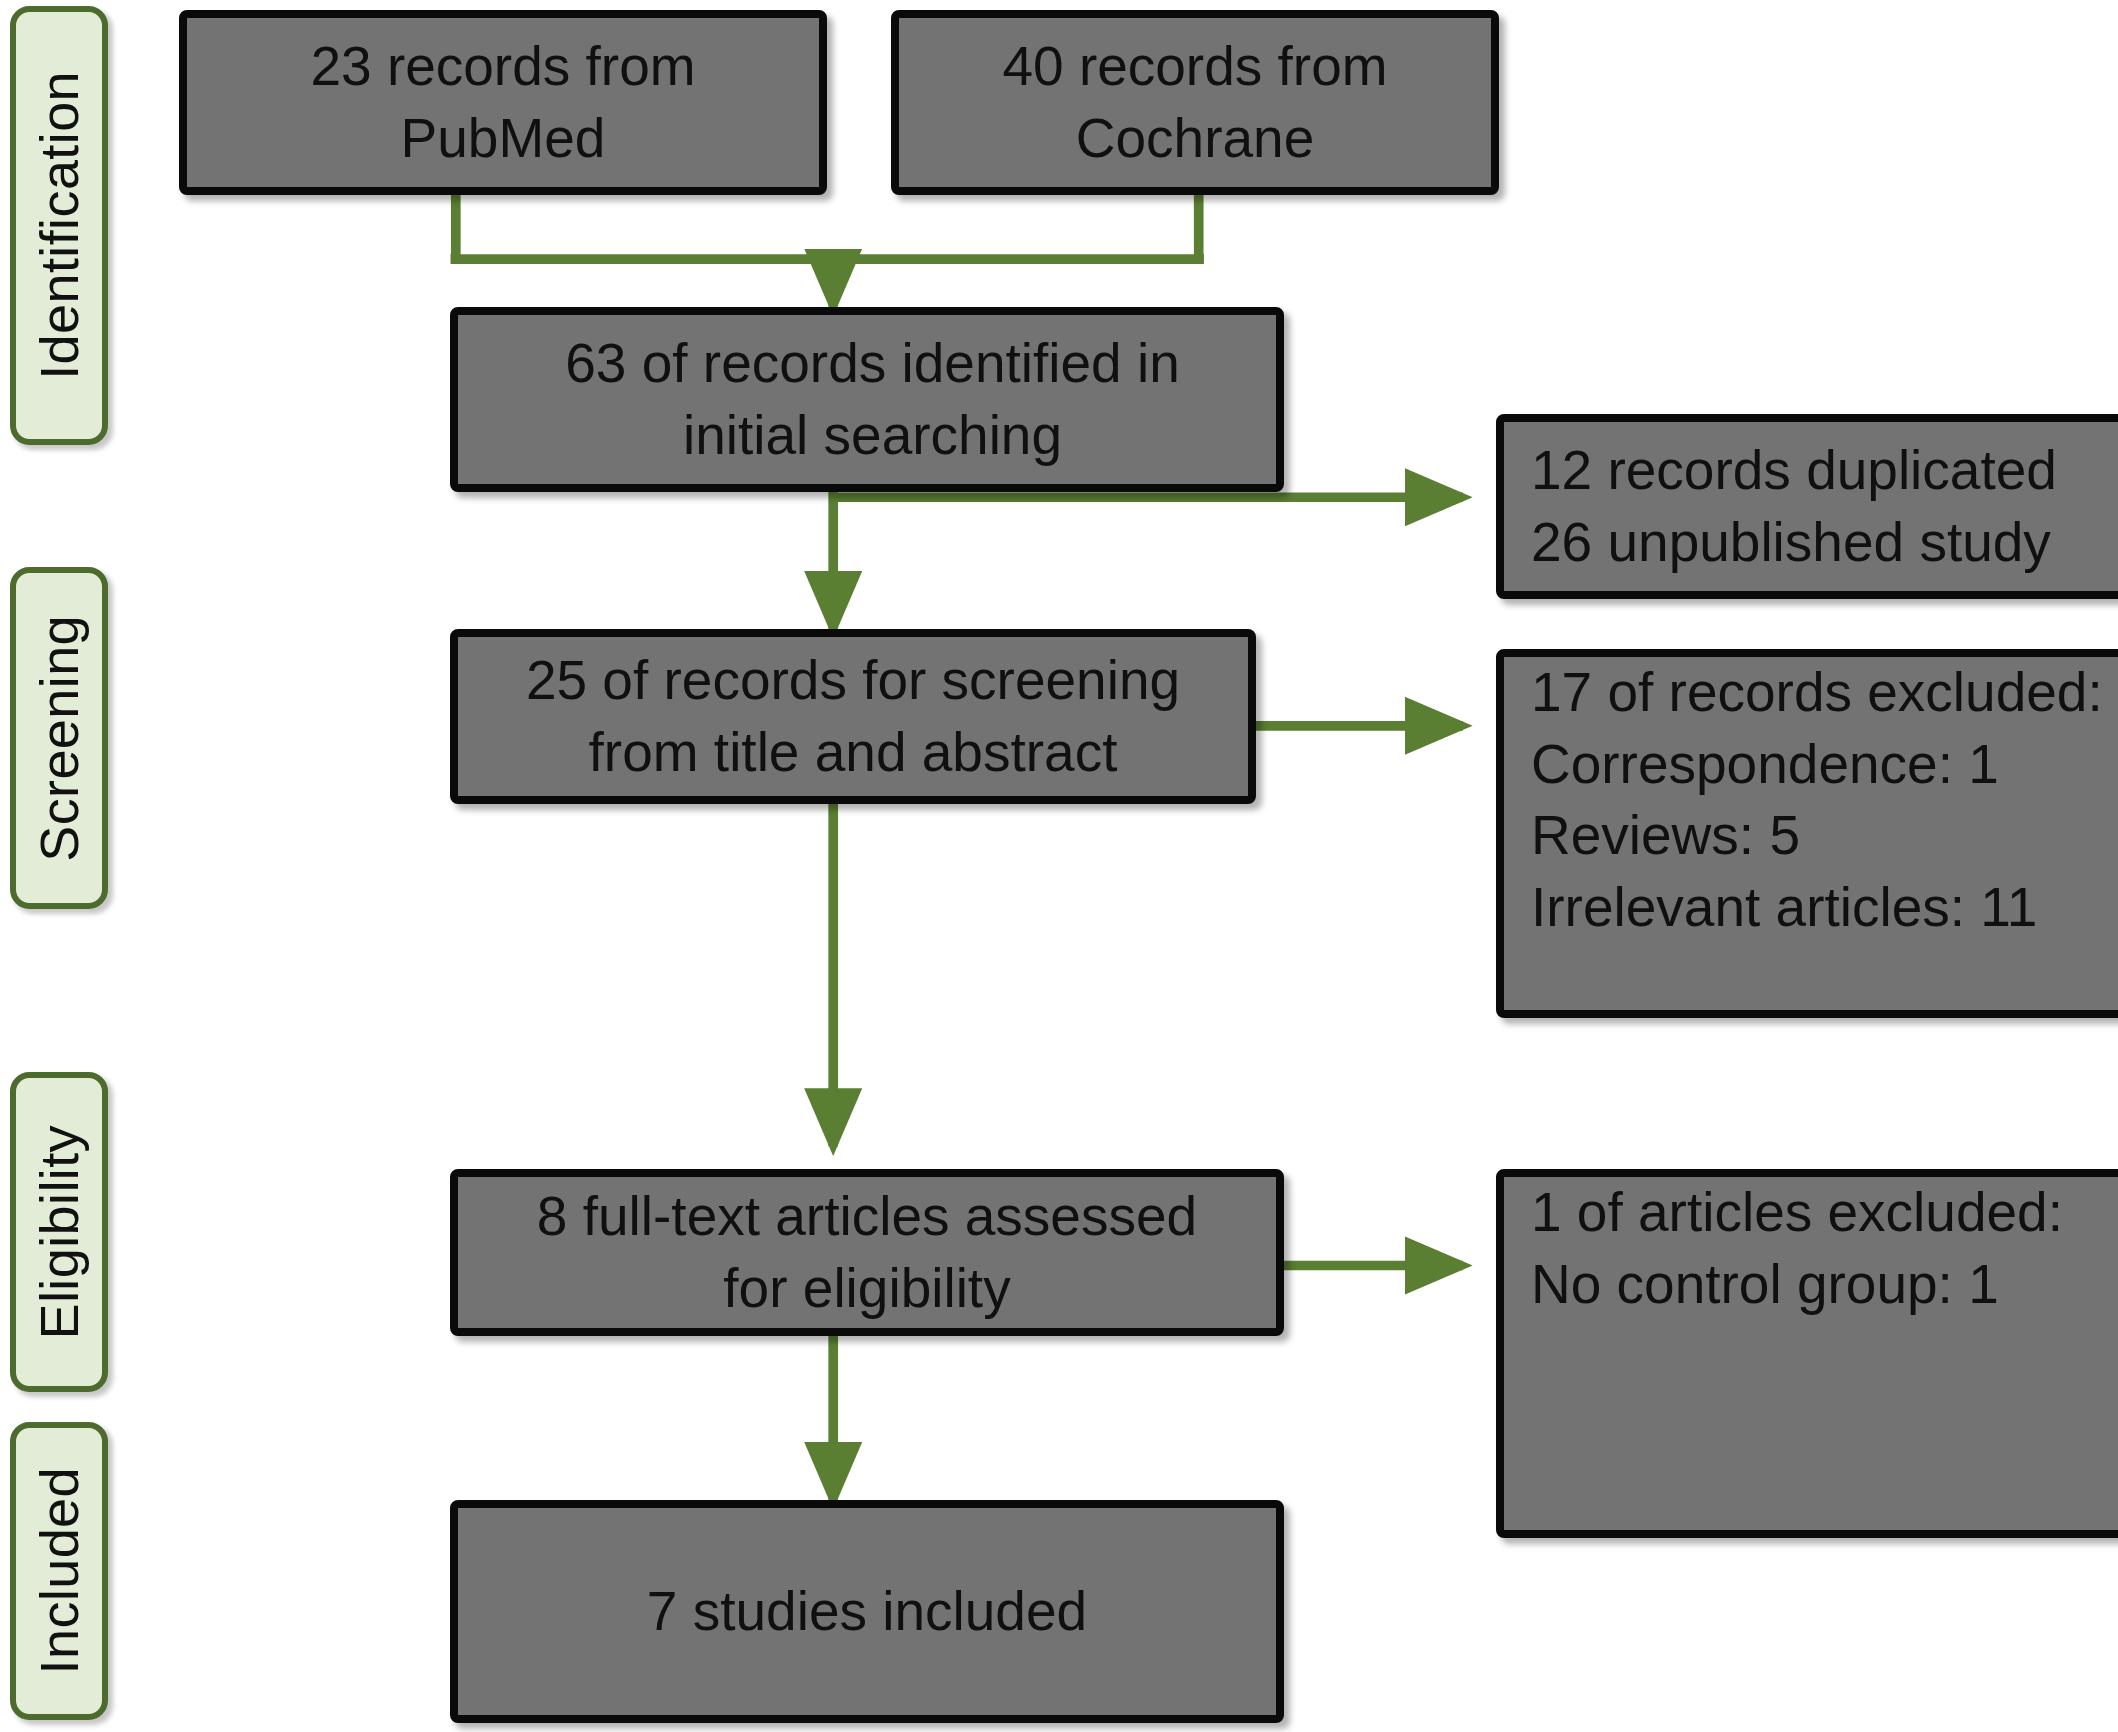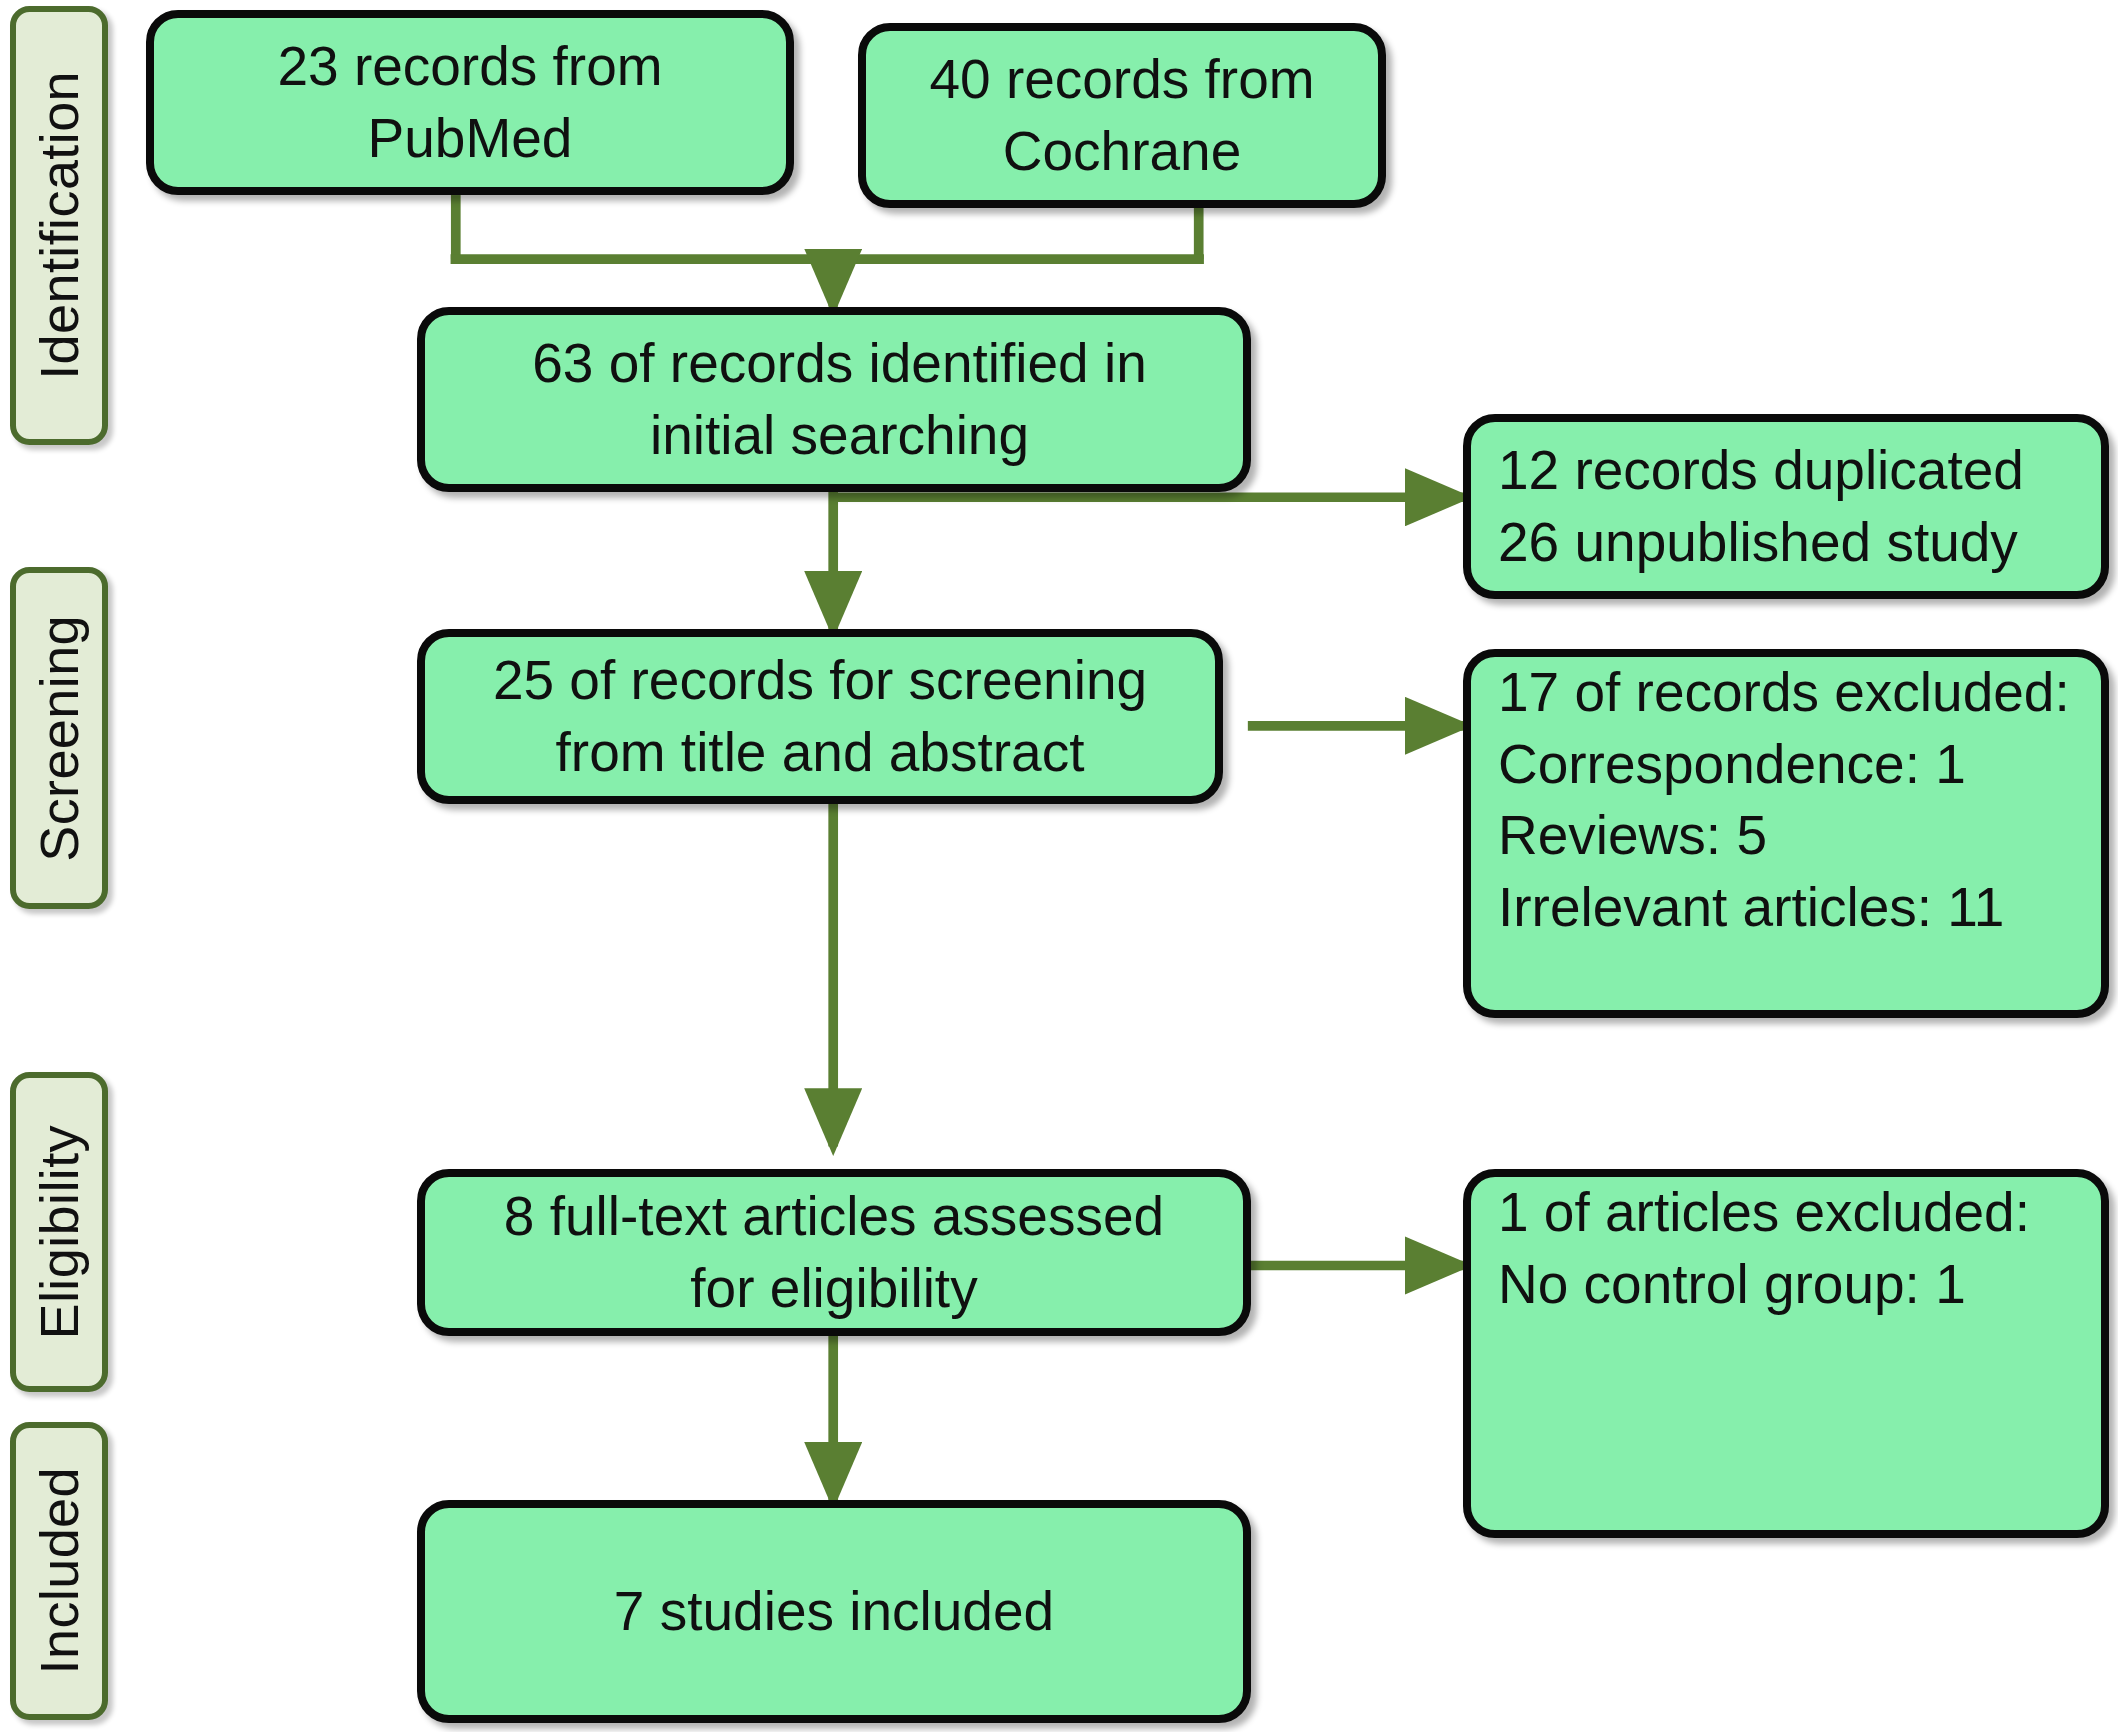--- a/index.html
+++ b/index.html
@@ -45,27 +45,28 @@
     font-size: 54px;
     letter-spacing: 0.4px;
     color: #111111;
     white-space: nowrap;
     font-family: "Liberation Sans", sans-serif;
   }
   
   .flow-box {
     position: absolute;
     box-sizing: border-box;
-    background: #86efac;
+    background: #737373;
     border: 8.2px solid #0a0a0a;
-    border-radius: 32px;
+    border-radius: 8px;
     display: flex;
     flex-direction: column;
     justify-content: center;
     box-shadow: 5.2px 6px 6px rgba(0,0,0,0.30);
+    margin-left: 33px;
   }
   .flow-box.center {
     align-items: center;
     text-align: center;
   }
   .flow-box.left {
     align-items: flex-start;
     text-align: left;
     padding-left: 27px;
   }
@@ -130,21 +131,21 @@
 
   <div class="stage-label" style="left:10.4px; top:1422px; width:98px; height:298px;">
     <span>Included</span>
   </div>
 
   <div class="flow-box center" style="left:146px; top:10.4px; width:648px; height:185px;">
     <div class="flow-line">23 records from</div>
     <div class="flow-line">PubMed</div>
   </div>
 
-  <div class="flow-box center" style="left:858px; top:23px; width:528px; height:185px;">
+  <div class="flow-box center" style="left:858px; top:10px; width:608px; height:185px;">
     <div class="flow-line">40 records from</div>
     <div class="flow-line">Cochrane</div>
   </div>
 
   <div class="flow-box center" style="left:417px; top:307px; width:834px; height:185px;padding-left:11px;">
     <div class="flow-line">63 of records identified in</div>
     <div class="flow-line">initial searching</div>
   </div>
 
   <div class="flow-box left" style="left:1463px; top:414px; width:646px; height:185px;">

